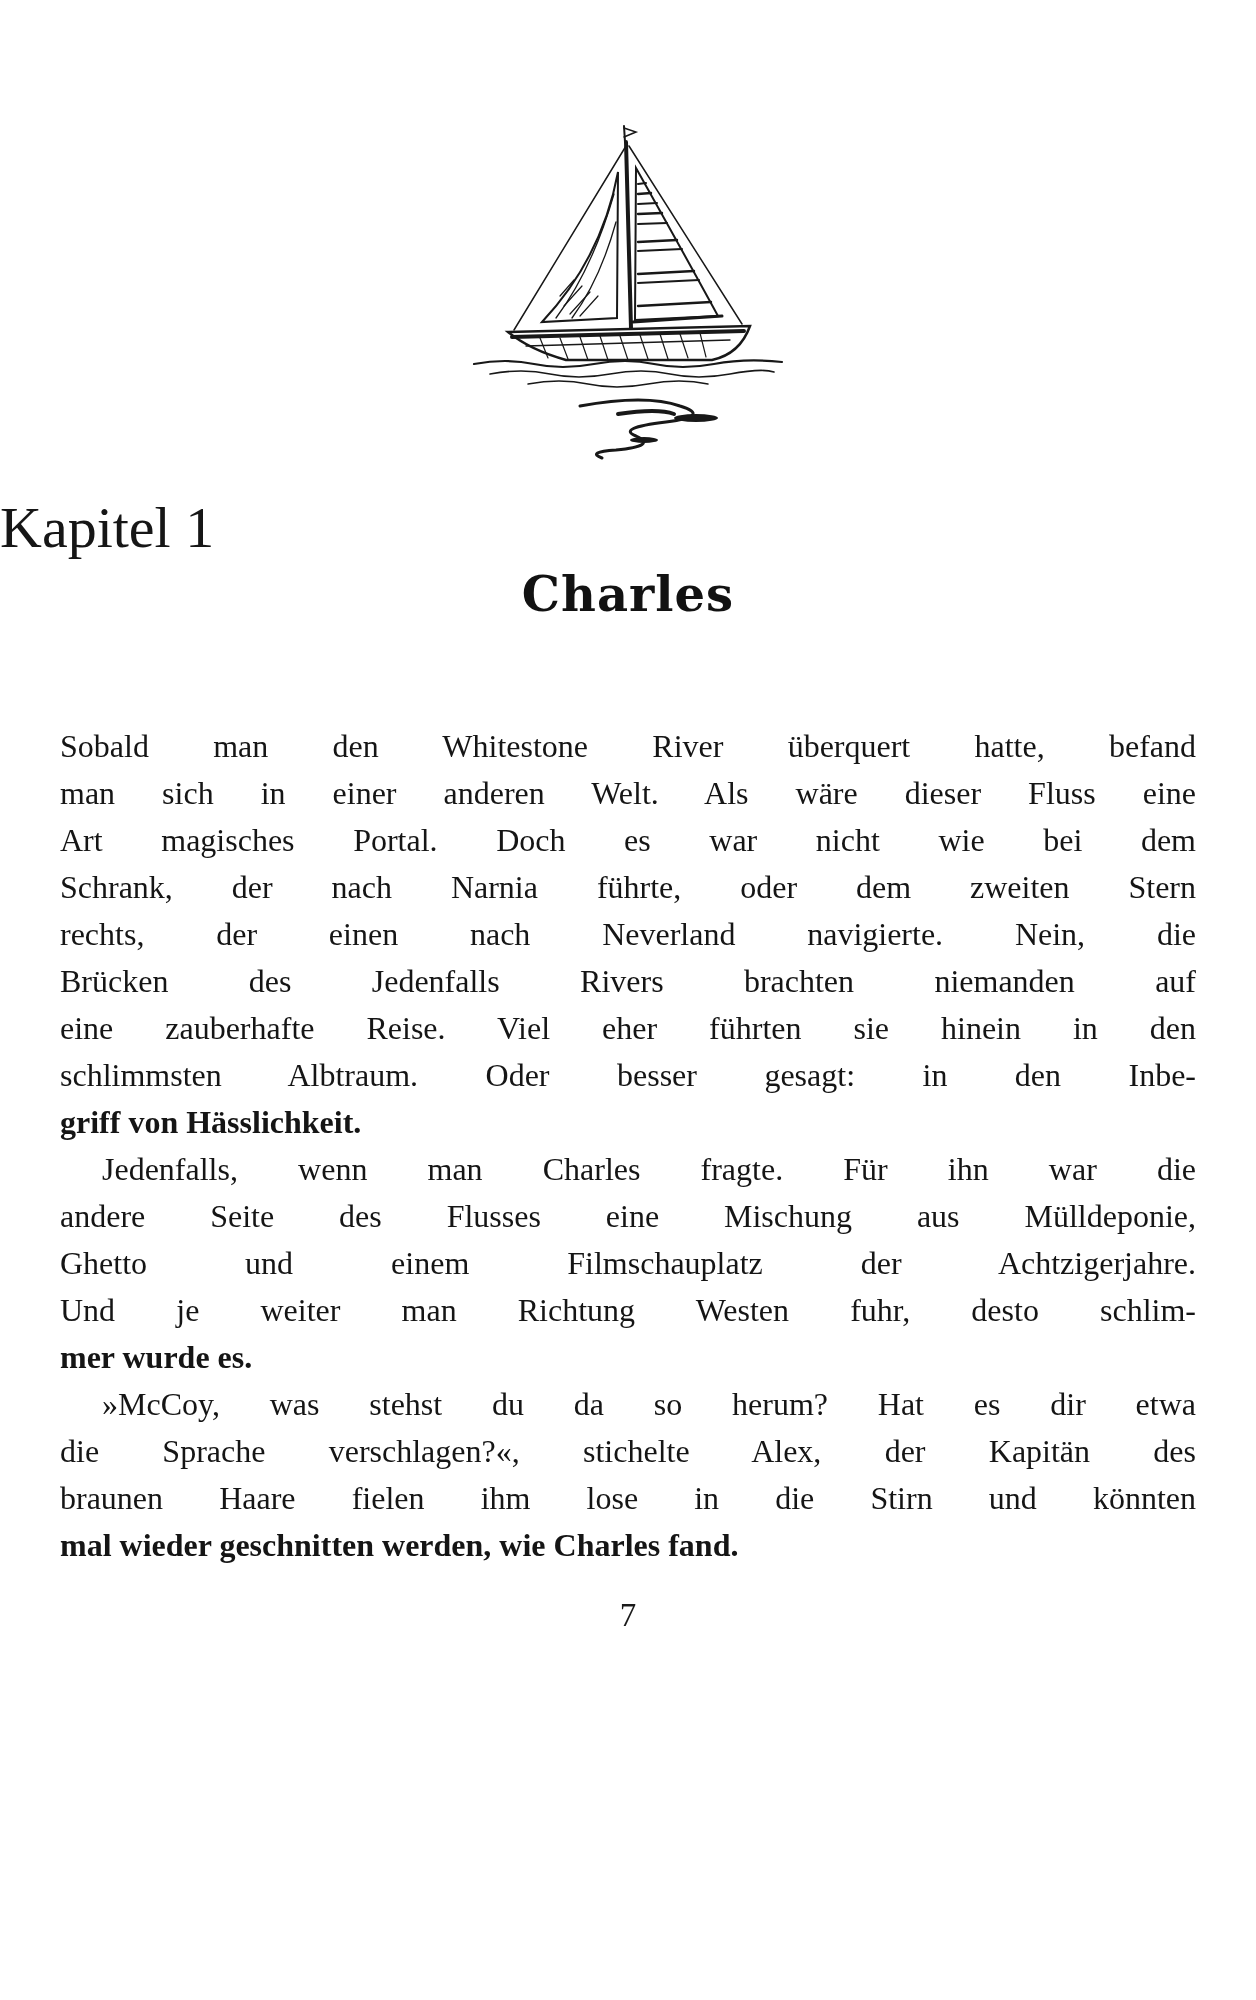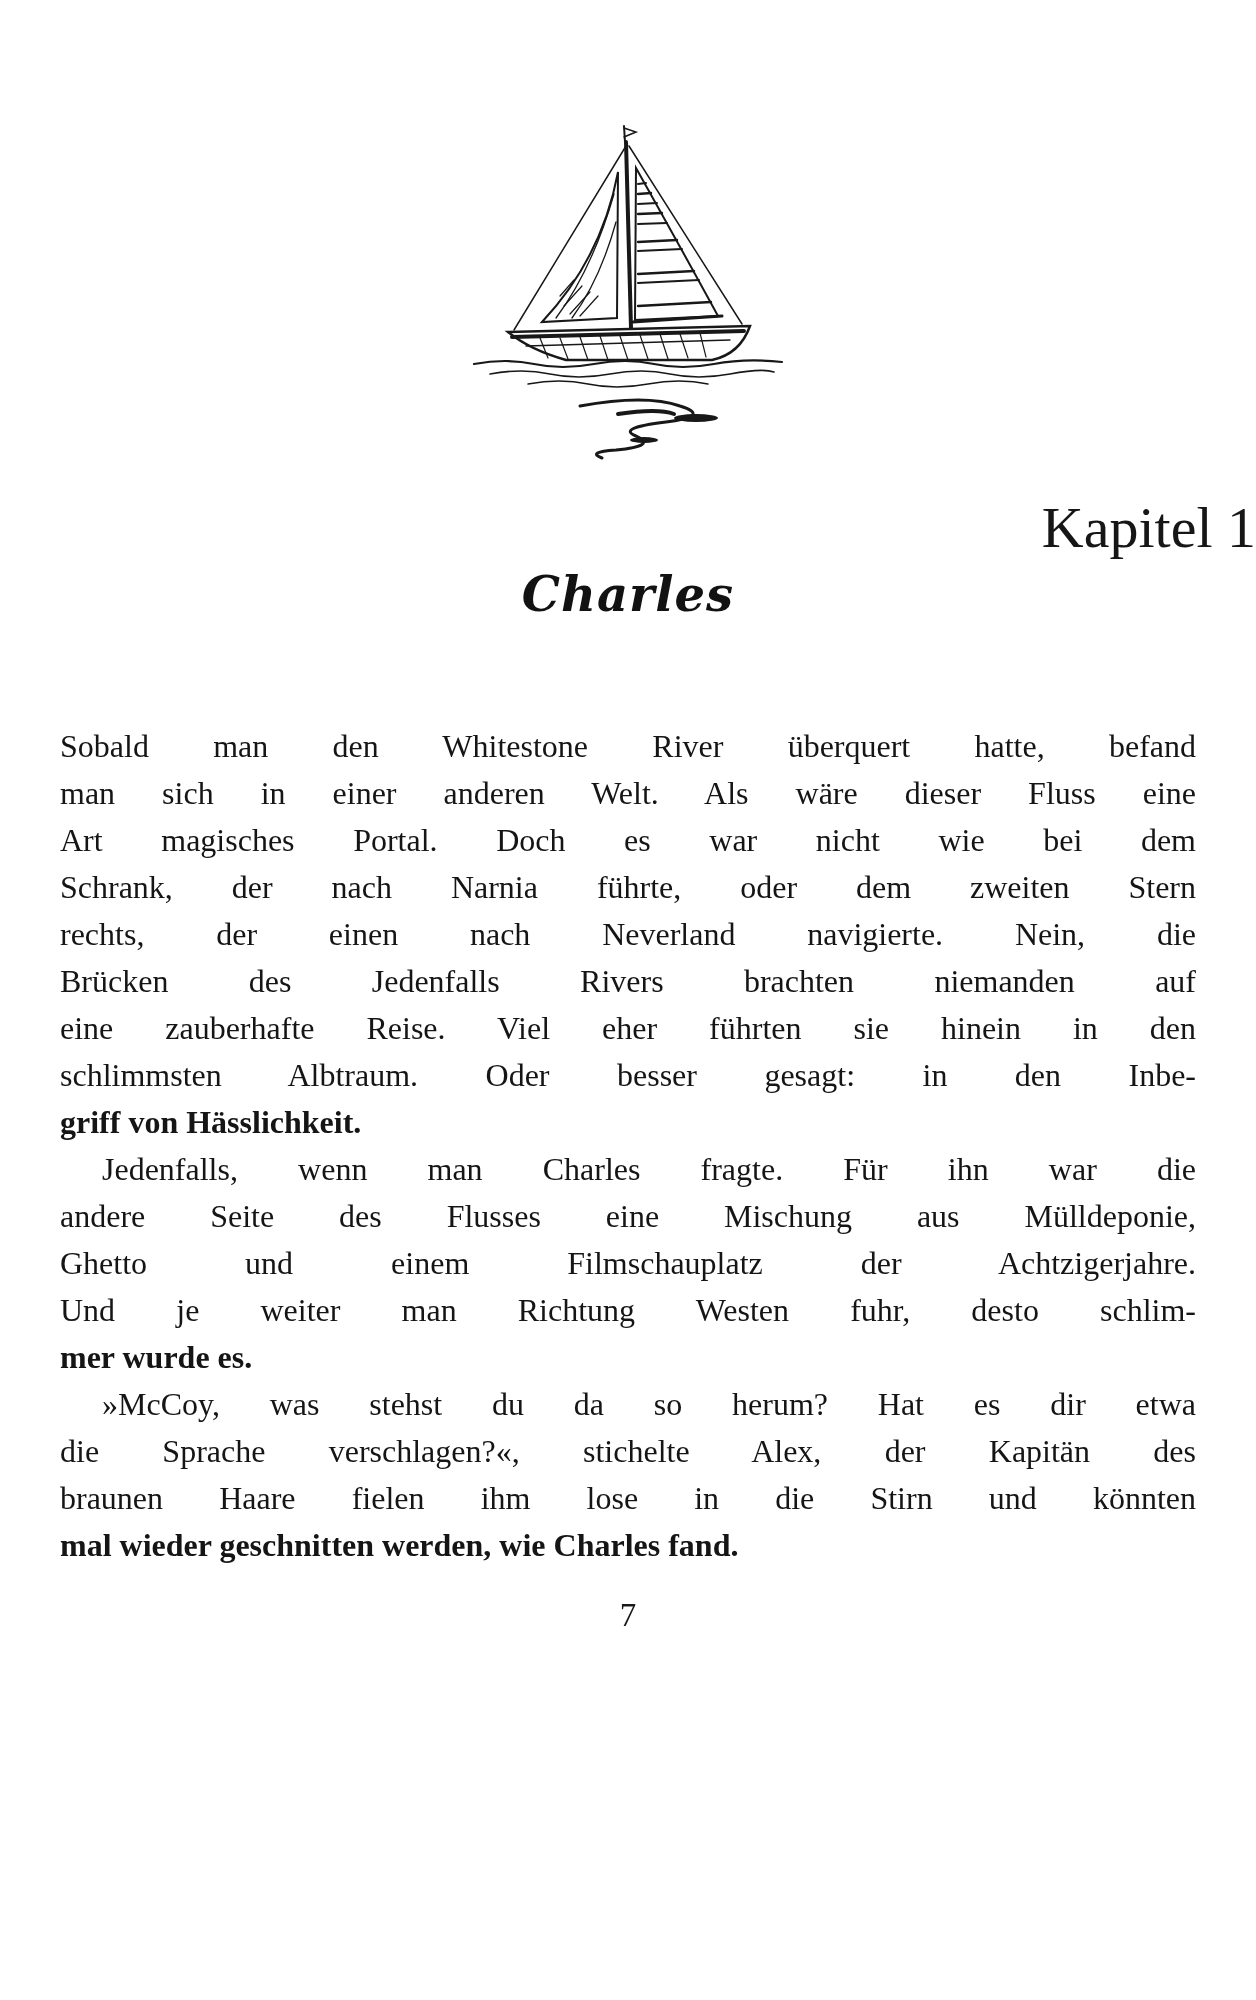--- a/index.html
+++ b/index.html
@@ -13,31 +13,30 @@
     font-family: "Liberation Serif", "DejaVu Serif", serif;
     overflow: hidden;
   }
   .illustration-wrap {
     padding-top: 118px;
     display: flex;
     justify-content: center;
   }
   .chapter-kicker {
     margin-top: 26px;
-    text-align: right;
+    text-align: left;
     font-size: 58px;
     line-height: 1.1;
     color: #161616;
   }
   .chapter-title {
     margin-top: 8px;
     text-align: center;
     font-size: 48px;
     line-height: 1.1;
-    font-style: italic;
     font-weight: bold;
     letter-spacing: 1px;
     font-family: "DejaVu Serif", cursive, serif;
     color: #121212;
   }
   .body-text {
     margin-top: 102px;
     padding: 0 60px;
     font-size: 32px;
     line-height: 47px;

